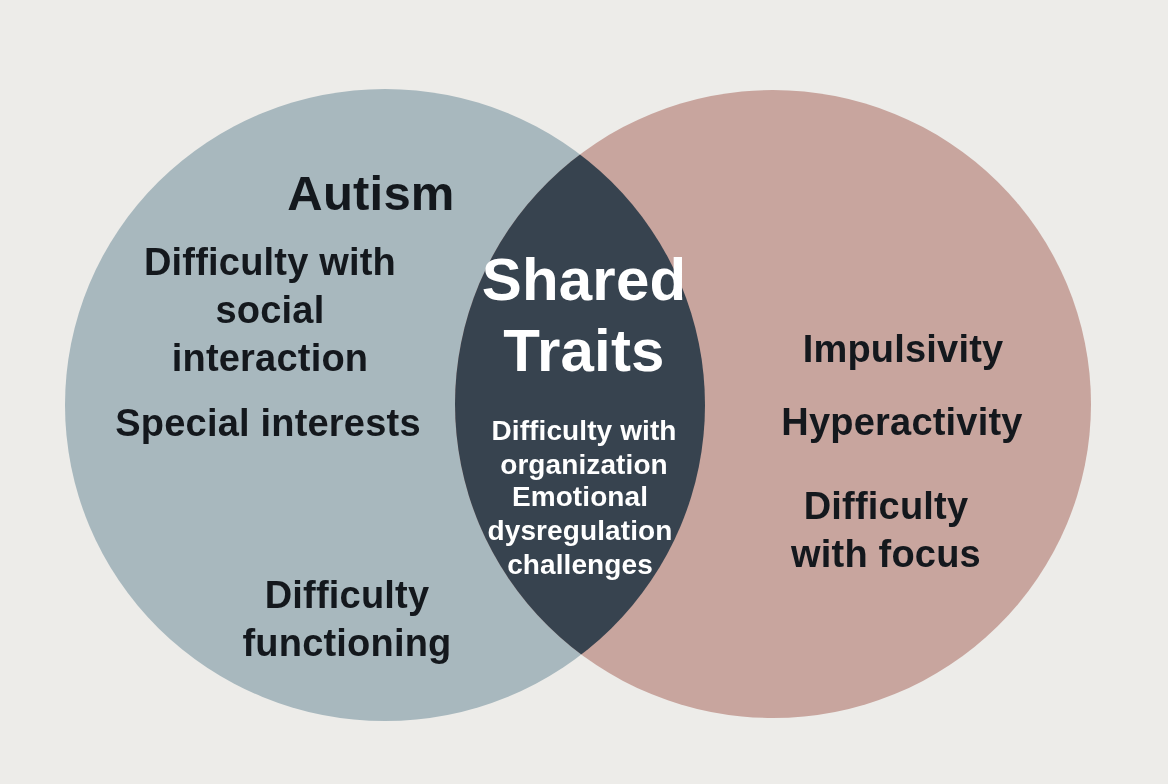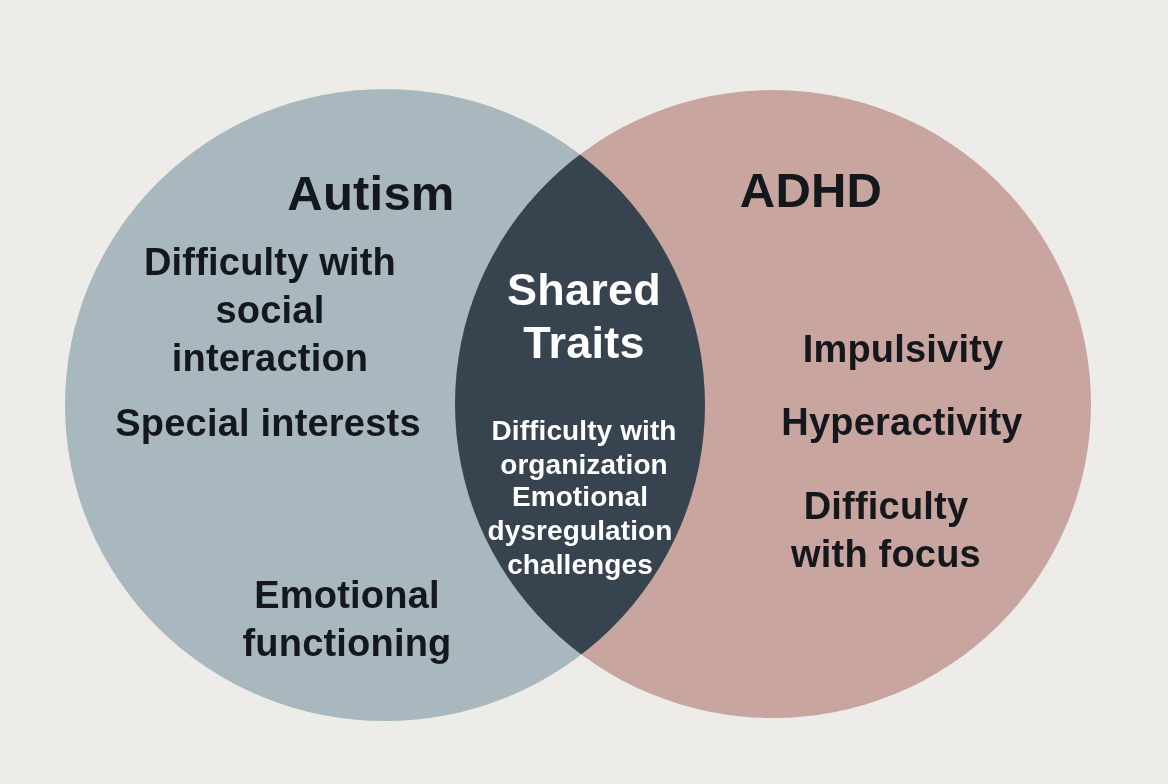--- a/index.html
+++ b/index.html
@@ -44,21 +44,21 @@
     font-size: 49px;
     font-weight: 700;
     line-height: 1.1;
     white-space: nowrap;
   }
   .item {
     font-size: 38px;
   }
   .overlap-title {
     color: var(--light-text);
-    font-size: 45px;
+    font-size: 60px;
     line-height: 1.18;
     width: 230px;
   }
   .overlap-item {
     color: var(--light-text);
     font-size: 28px;
     line-height: 1.22;
     letter-spacing: 0.1px;
   }
   
@@ -88,28 +88,27 @@
     </defs>
     <ellipse cx="385" cy="405" rx="320" ry="316" fill="#a8b8be"></ellipse>
     <ellipse cx="773" cy="404" rx="318" ry="314" fill="#c8a59e"></ellipse>
     <g clip-path="url(#clip-left)">
       <ellipse cx="773" cy="404" rx="318" ry="314" fill="#37434f"></ellipse>
     </g>
   </svg>
 
   <div class="label circle-title" id="autism-title">Autism</div>
 
-  <div class="label circle-title" id="adhd-title">ADHD</div>
 
   <div class="label item" id="autism-item-0">Difficulty with social interaction</div>
 
   <div class="label item" id="autism-item-1">Special interests</div>
 
 
-  <div class="label item" id="autism-item-3">Emotional functioning</div>
+  <div class="label item" id="autism-item-3">Difficulty functioning</div>
 
   <div class="label overlap-title" id="shared-title">Shared Traits</div>
 
   <div class="label overlap-item" id="overlap-item-0">Difficulty with organization</div>
 
   <div class="label overlap-item" id="overlap-item-1">Emotional dysregulation challenges</div>
 
   <div class="label item" id="adhd-item-0">Impulsivity</div>
 
   <div class="label item" id="adhd-item-1">Hyperactivity</div>

